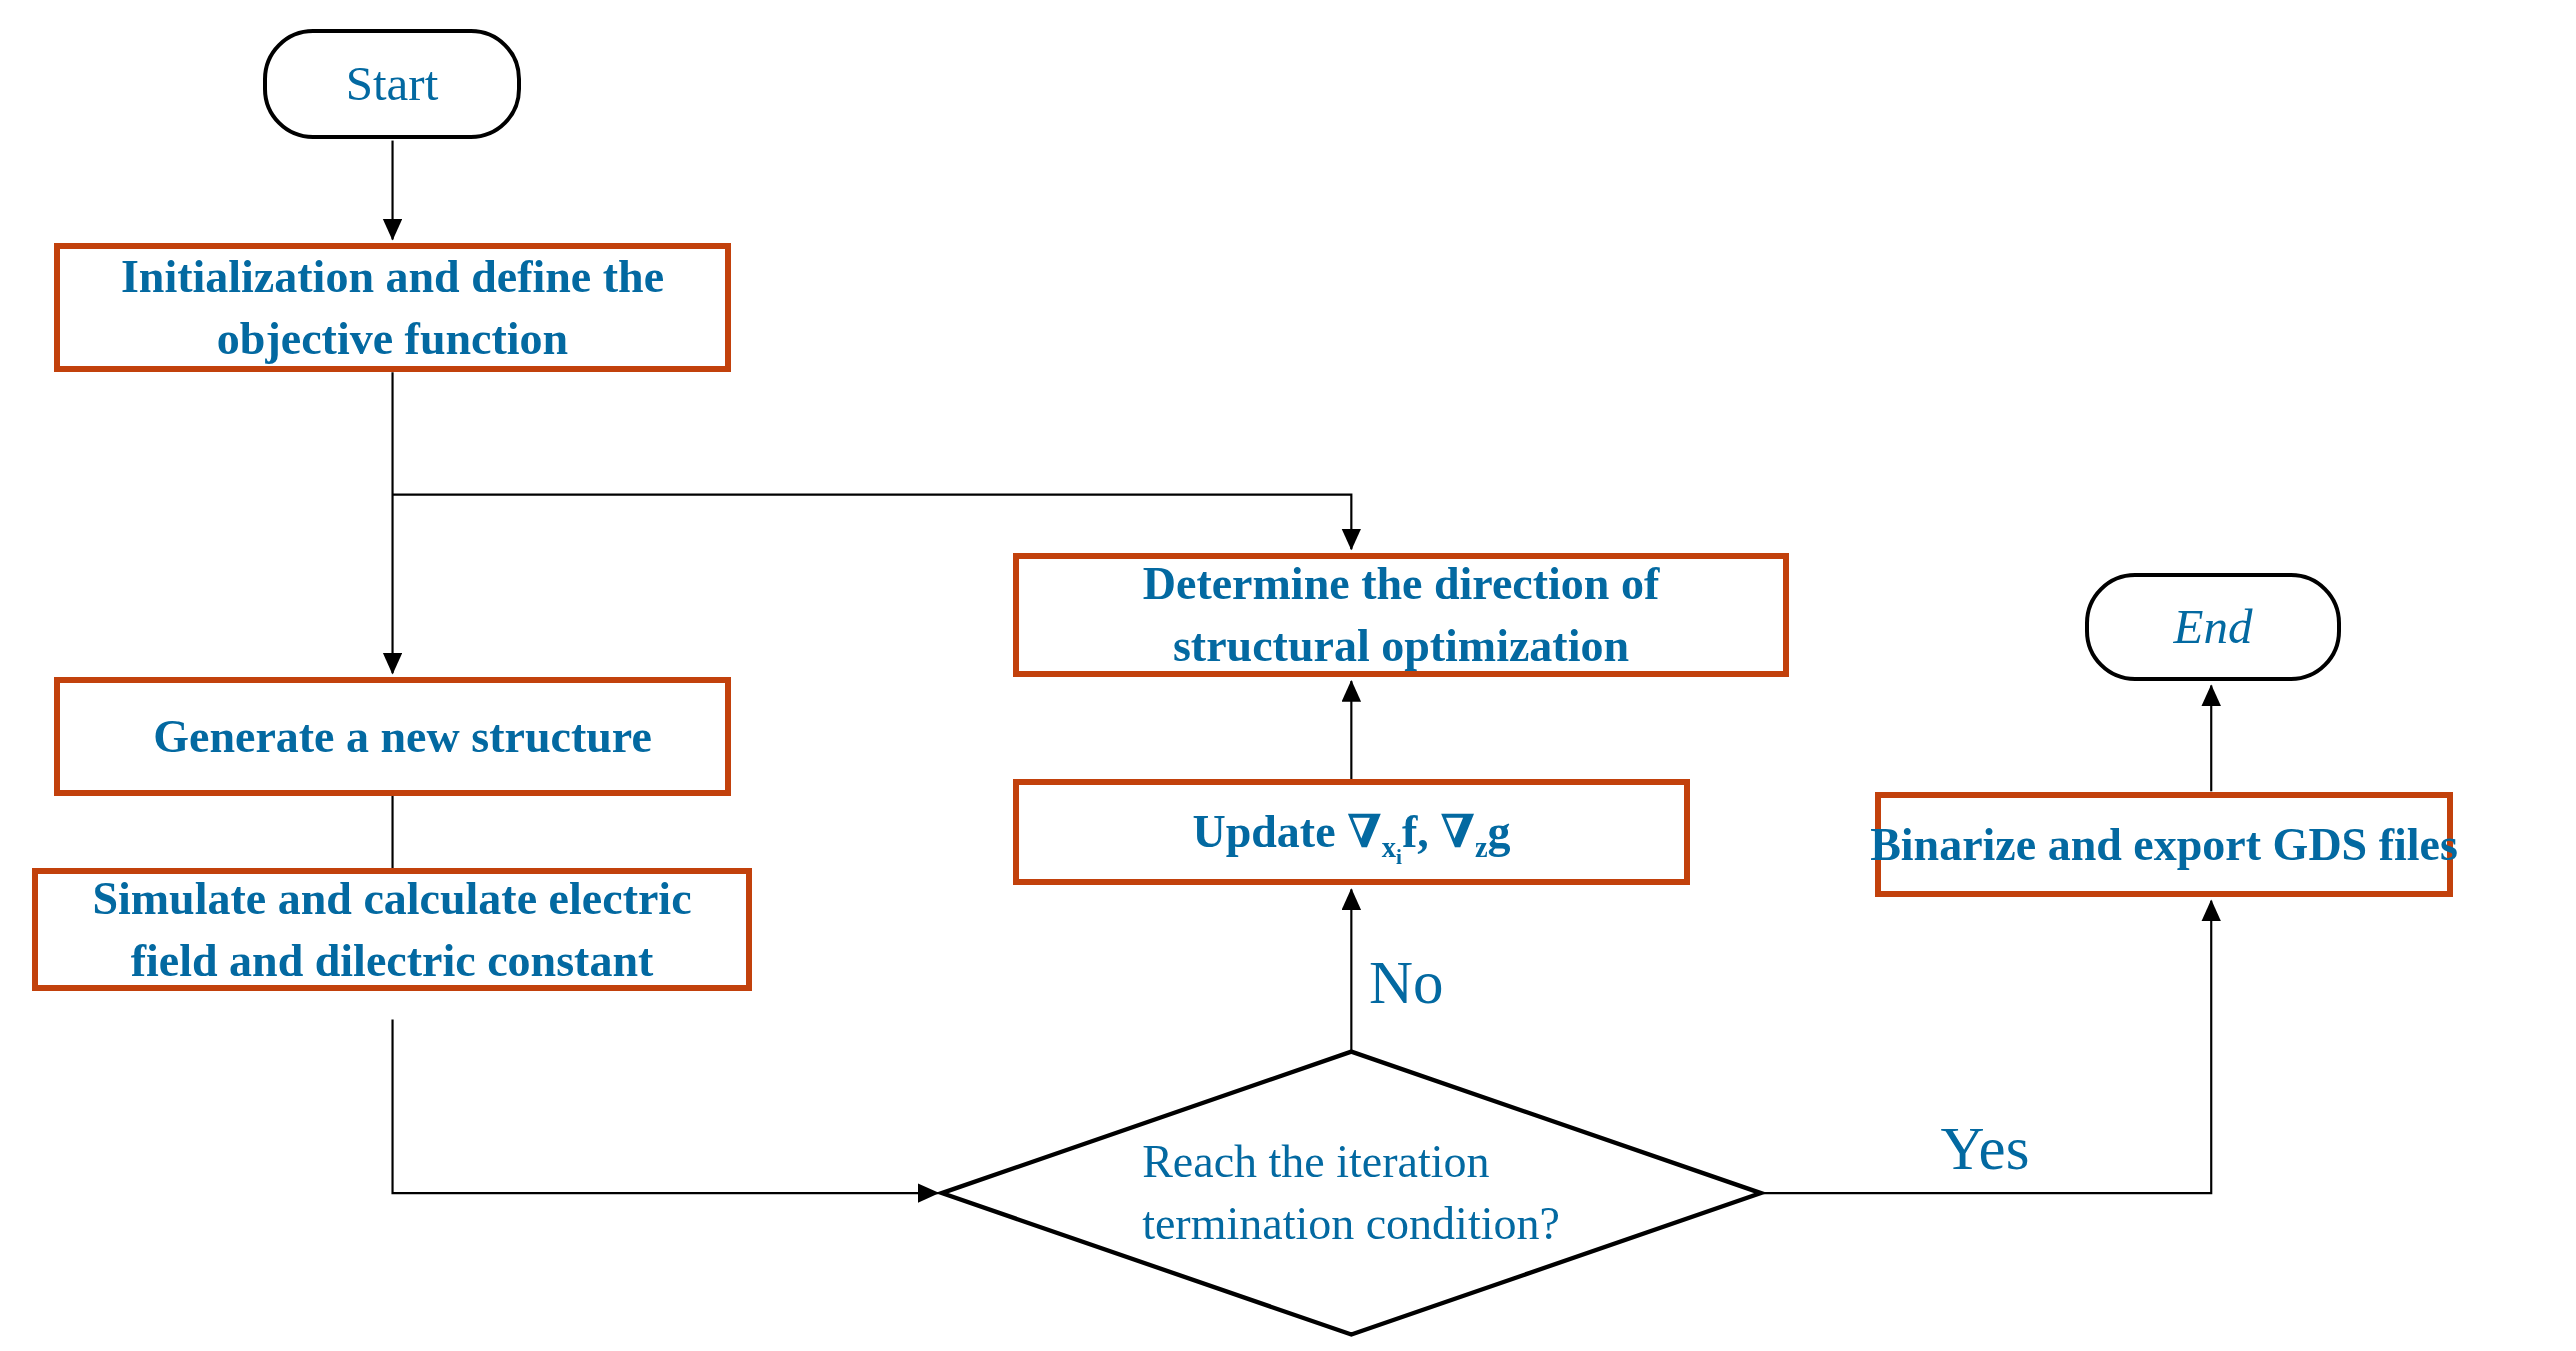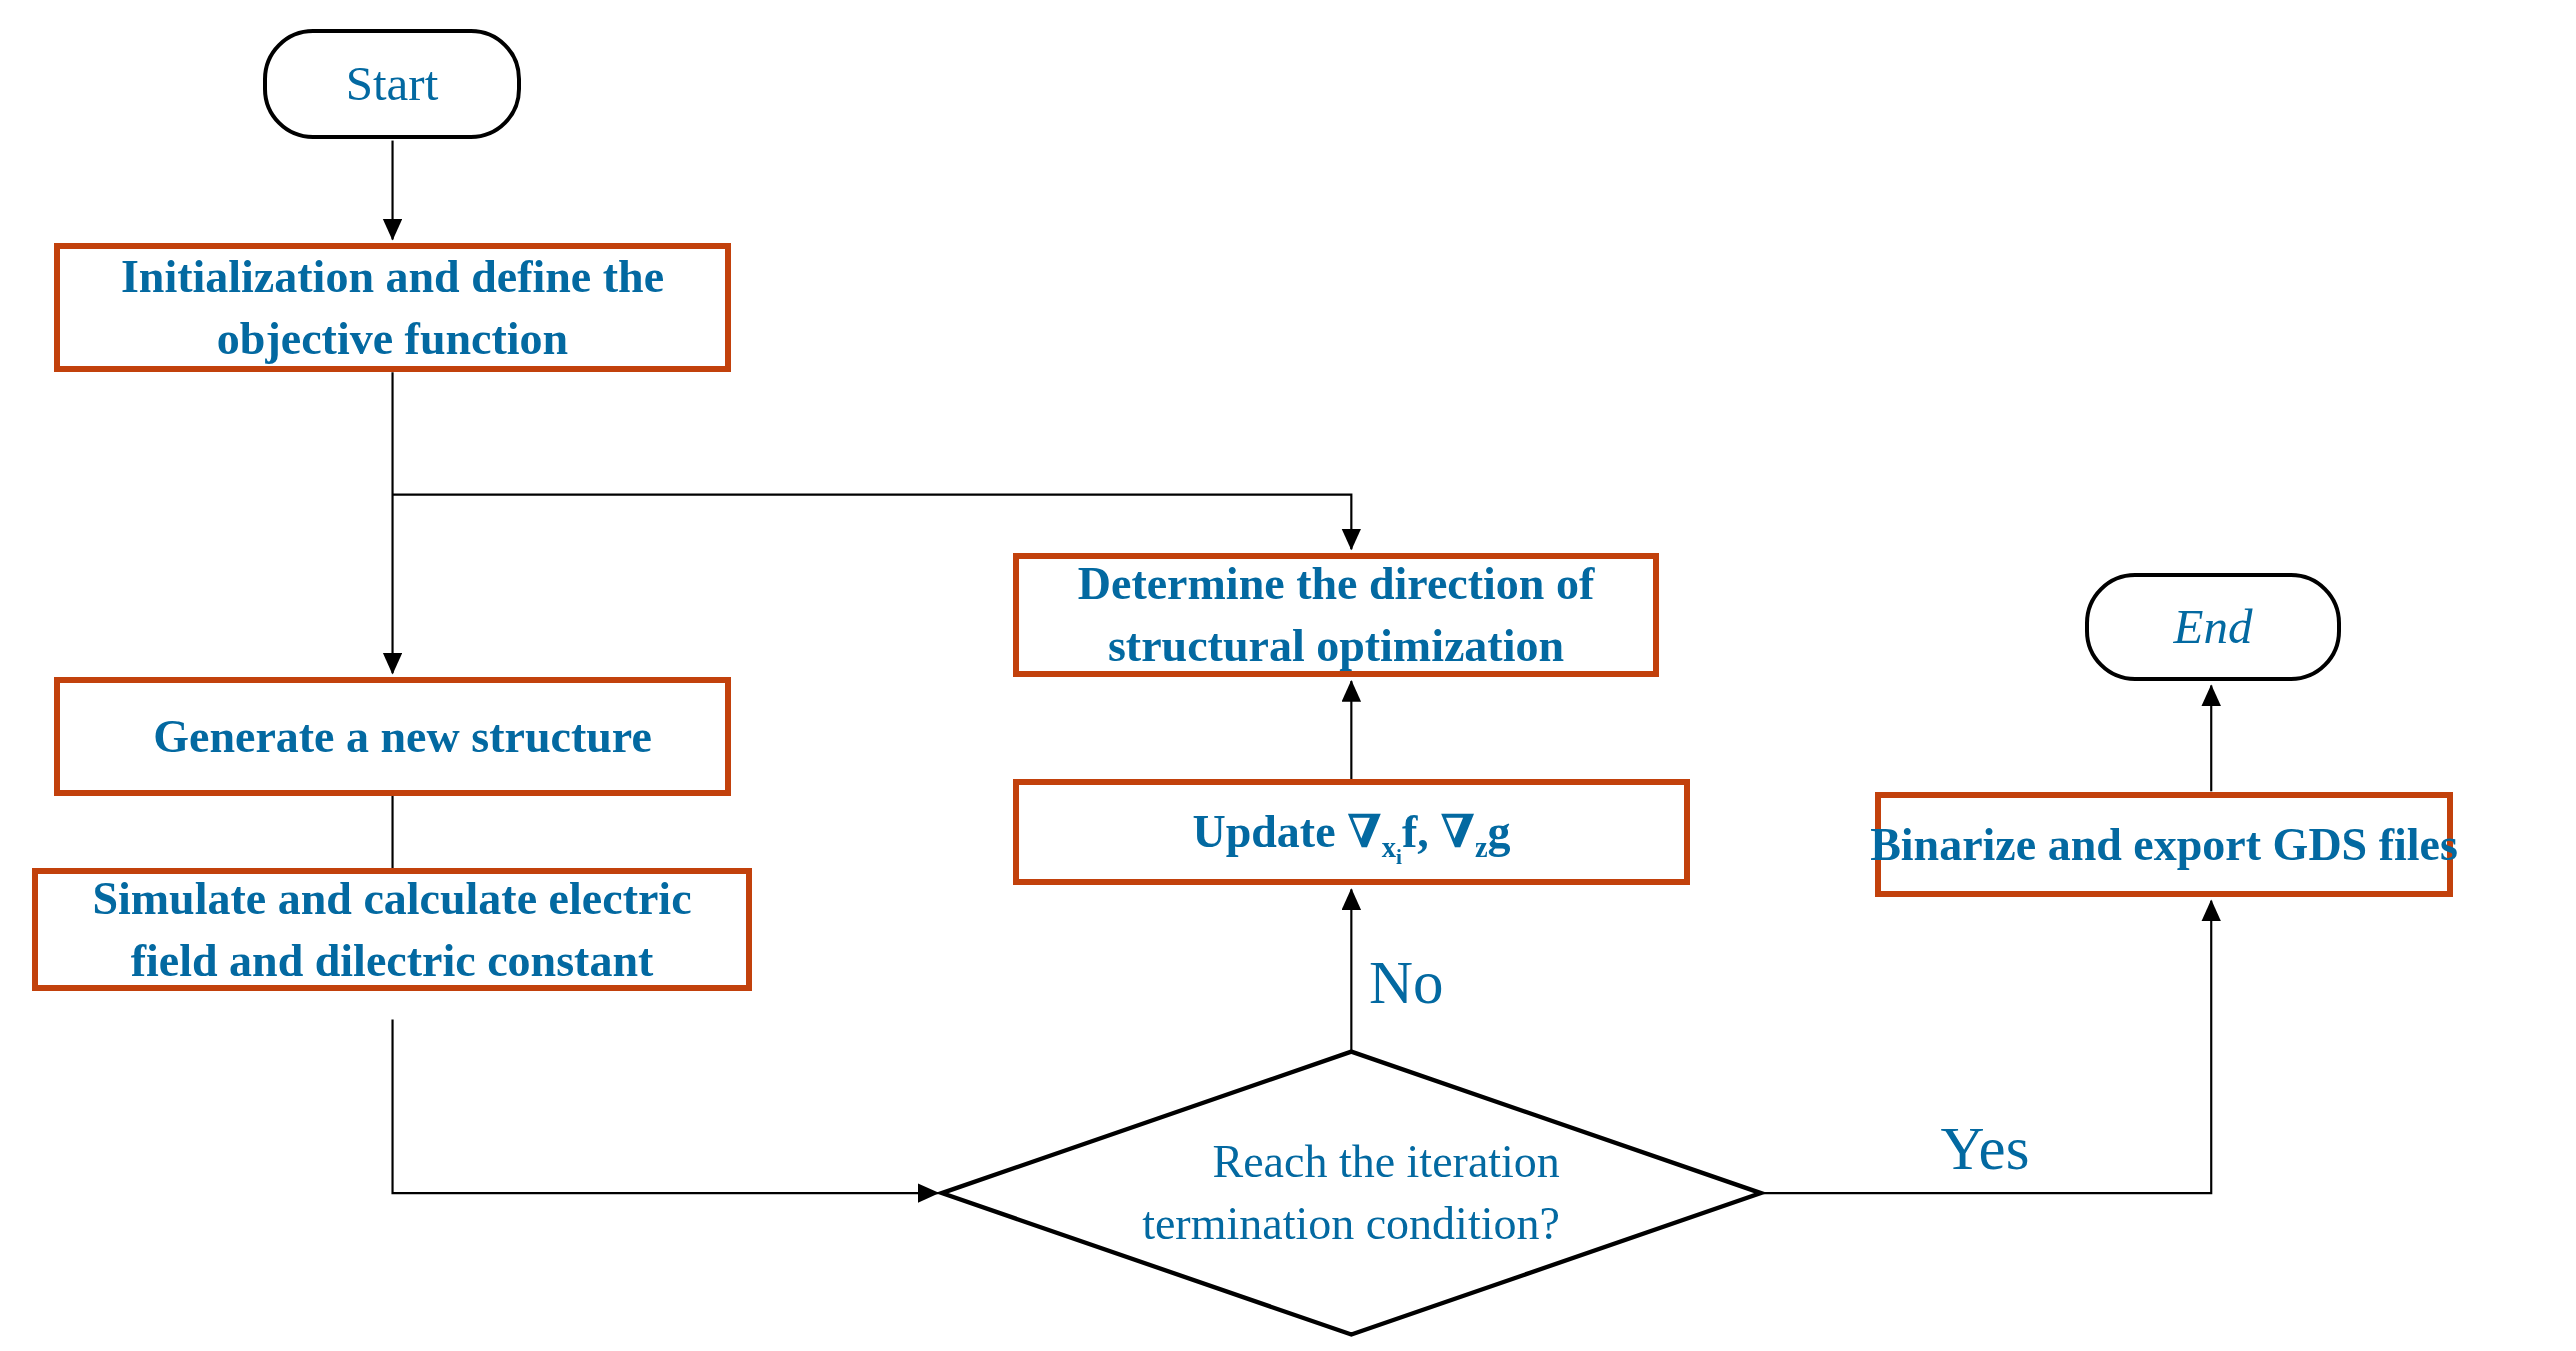--- a/index.html
+++ b/index.html
@@ -34,31 +34,31 @@
   .terminal {
     border: 4.3px solid #000000;
     border-radius: 50px;
     font-size: 49px;
   }
   
   #node-start     { left: 263px;  top: 29px;   width: 258px; height: 110px; }
   #node-init      { left: 54px;   top: 243px;  width: 677px; height: 129px; }
   #node-generate  { left: 54px;   top: 677px;  width: 677px; height: 119px; padding-left: 20px; }
   #node-simulate  { left: 32px;   top: 868px; width: 720px; height: 123px; }
-  #node-determine { left: 1013px; top: 553px;  width: 646px; height: 124px; }
+  #node-determine { left: 1013px; top: 553px;  width: 776px; height: 124px; }
   #node-update    { left: 1013px; top: 779px;  width: 677px; height: 106px; }
   #node-binarize  { left: 1875px; top: 792px;  width: 578px; height: 105px; }
   #node-end       { left: 2085px; top: 573px;  width: 256px; height: 108px; font-style: italic; }
 
   .diamond-label {
     position: absolute;
     left: 1351px;
     top: 1131px;
     transform: translateX(-50%);
-    text-align: right;
+    text-align: left;
     font-size: 46px;
     line-height: 62px;
     white-space: nowrap;
   }
   .edge-label {
     position: absolute;
     font-size: 61px;
     line-height: 57px;
     white-space: nowrap;
     margin-top: 6px;

